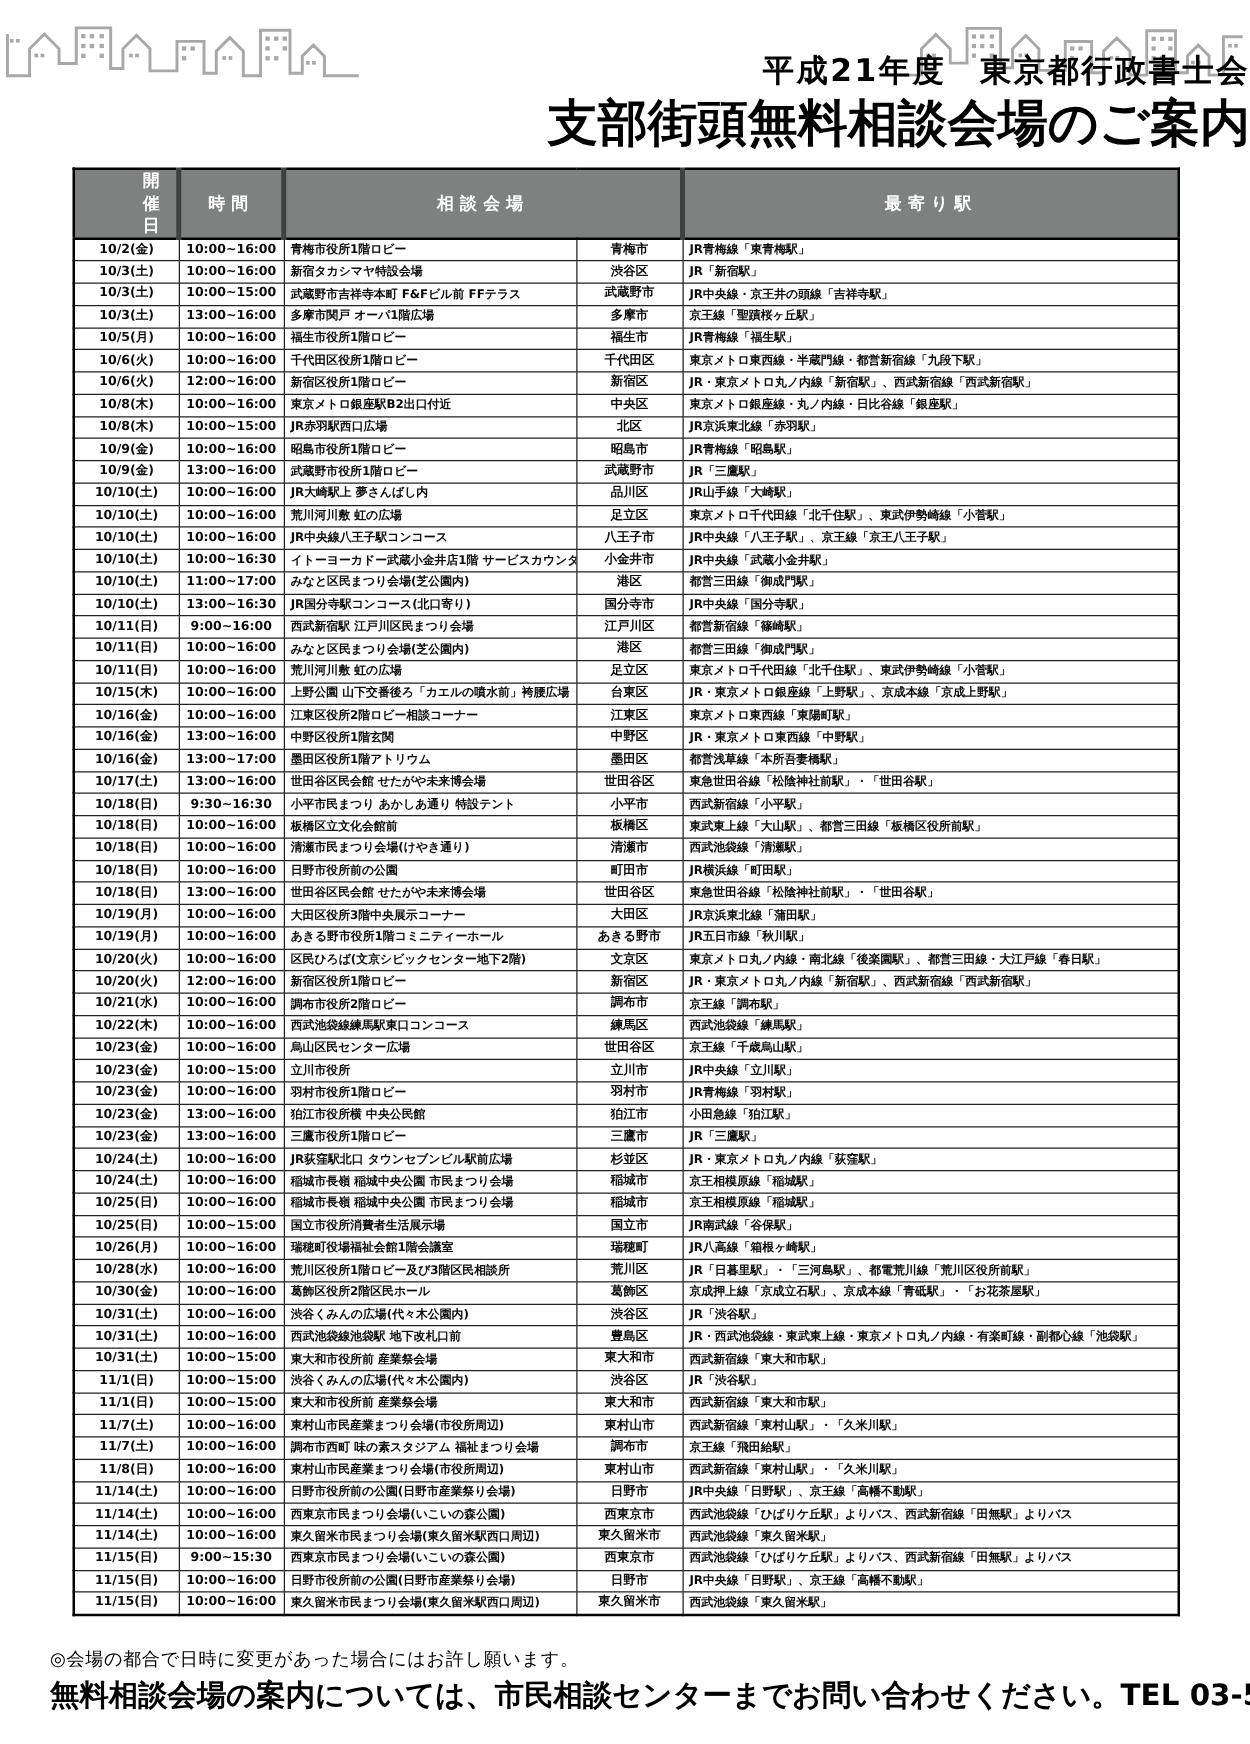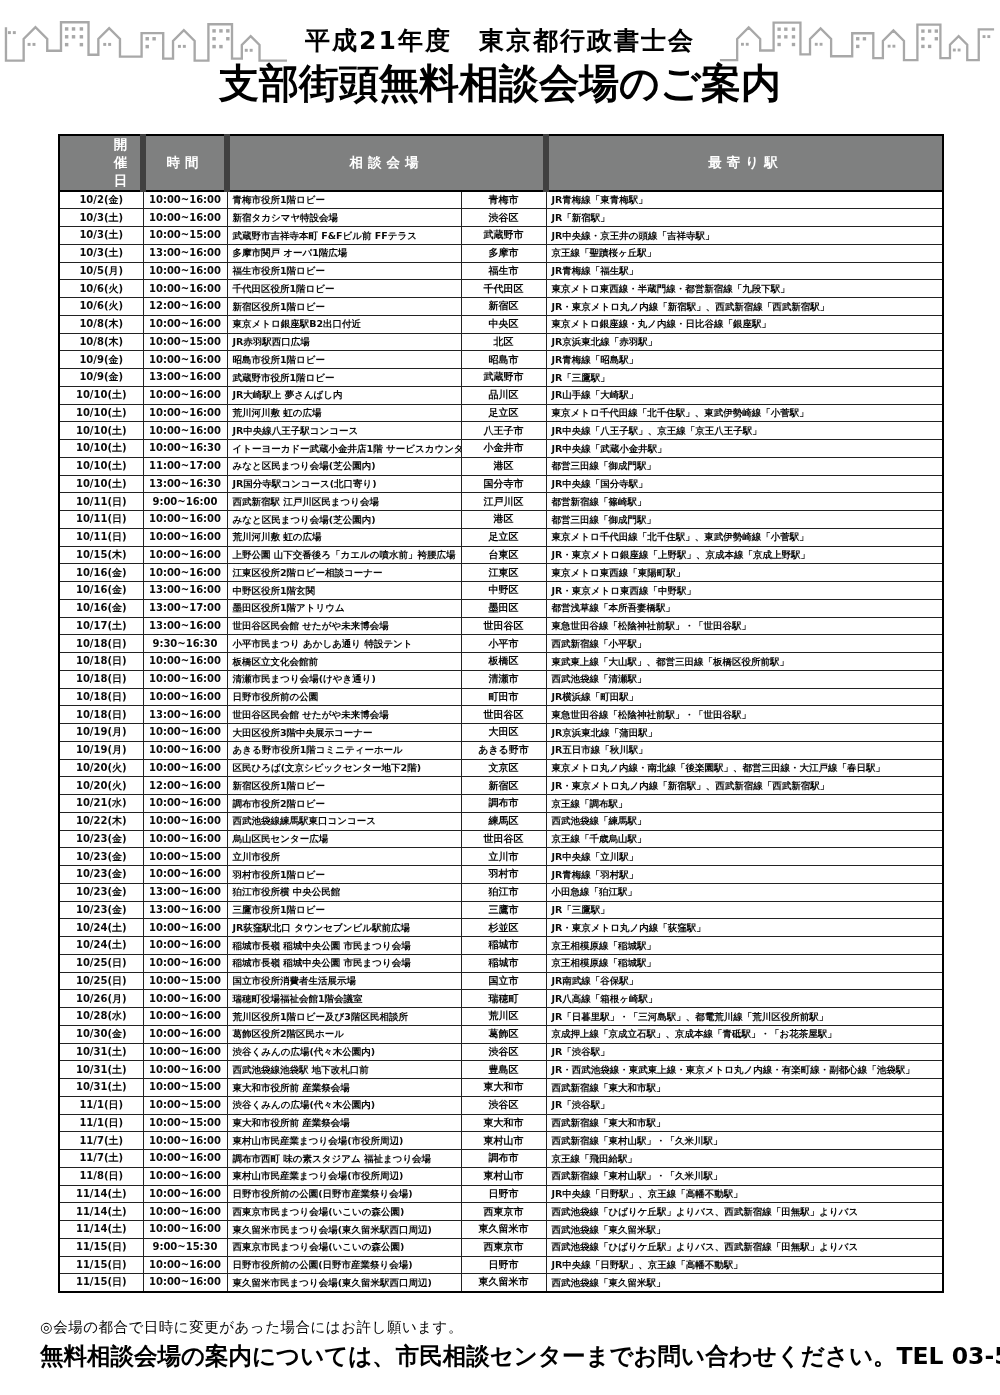--- a/index.html
+++ b/index.html
@@ -10,21 +10,21 @@
     color:#111;
     position:relative;
     overflow:hidden;
   }
   .page { position:relative; width:1000px; height:1395px; }
 
   
   .skyline { position:absolute; top:8px; }
   .skyline.left  { left:4px; }
   .skyline.right { left:718px; }
-  .title-block { position:absolute; top:24px; left:0; width:1000px; text-align:center; }
+  .title-block { position:absolute; top:40px; left:0; width:1000px; text-align:right; }
   .title-line1 {
     font-size:25px; font-weight:bold; letter-spacing:2px; color:#000;
   }
   .title-line2 {
     margin-top:4px;
     font-size:40px; font-weight:bold; letter-spacing:0px; color:#000;
     line-height:1.1;
   }
 
   
@@ -41,21 +41,21 @@
   col.c-city    { width:85px; }
   col.c-station { width:397px; }
 
   thead th {
     background:#7f8080;
     color:#fff;
     font-size:13.5px;
     font-weight:bold;
     letter-spacing:5px;
     height:25px;
-    border-left:6px solid #404040;
+    border-left:4px solid #404040;
     border-bottom:2px solid #000;
     text-align:center;
     vertical-align:middle;
   }
   thead th:first-child { border-left:none;padding-left:46px; }
 
   tbody td {
     height:17.75px;
     font-size:10px;
     font-weight:bold;

